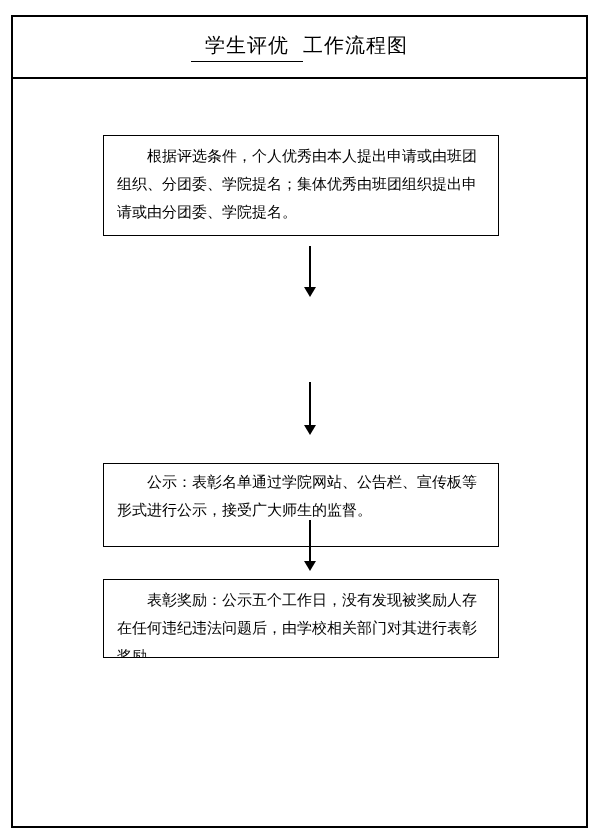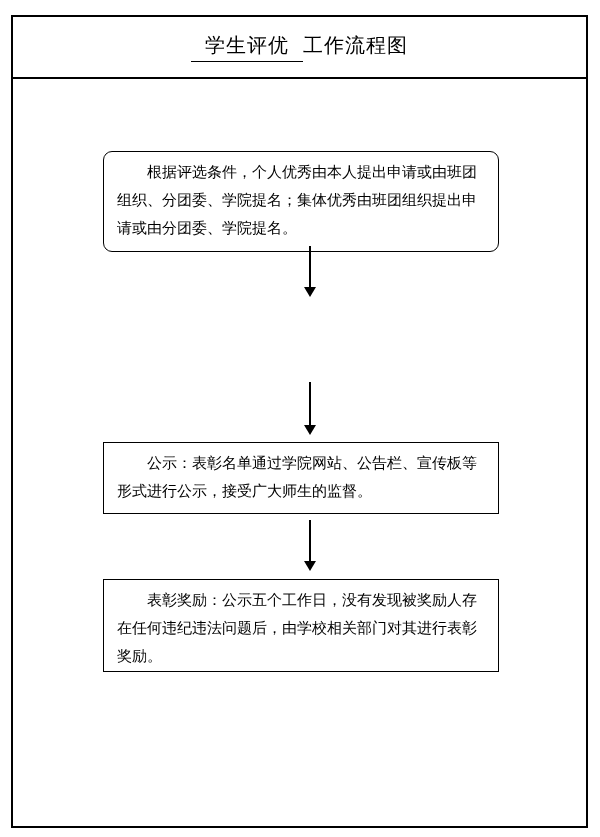--- a/index.html
+++ b/index.html
@@ -43,24 +43,24 @@
     width: 396px;
     border: 1px solid #000000;
     background: #ffffff;
     padding: 6px 13px;
     font-size: 15px;
     line-height: 28px;
     text-indent: 2em;
     text-align: left;
     overflow: hidden;
   }
-  .step-1 { top: 134px; height: 101px; border-radius: 9px; }
+  .step-1 { top: 118px; height: 101px; }
   .step-2 { top: 288px; height: 72px; }
-  .step-3 { top: 425px; height: 72px; }
-  .step-4 { top: 562px; height: 93px; }
+  .step-3 { top: 446px; height: 84px; font-family: Liberation Mono, monospace; }
+  .step-4 { top: 562px; height: 79px; }
   .arrow {
     position: absolute;
     left: 290px;
     width: 13px;
     display: flex;
     flex-direction: column;
     align-items: center;
   }
   .arrow-1 { top: 229px; height: 51px; }
   .arrow-2 { top: 365px; height: 53px; }

